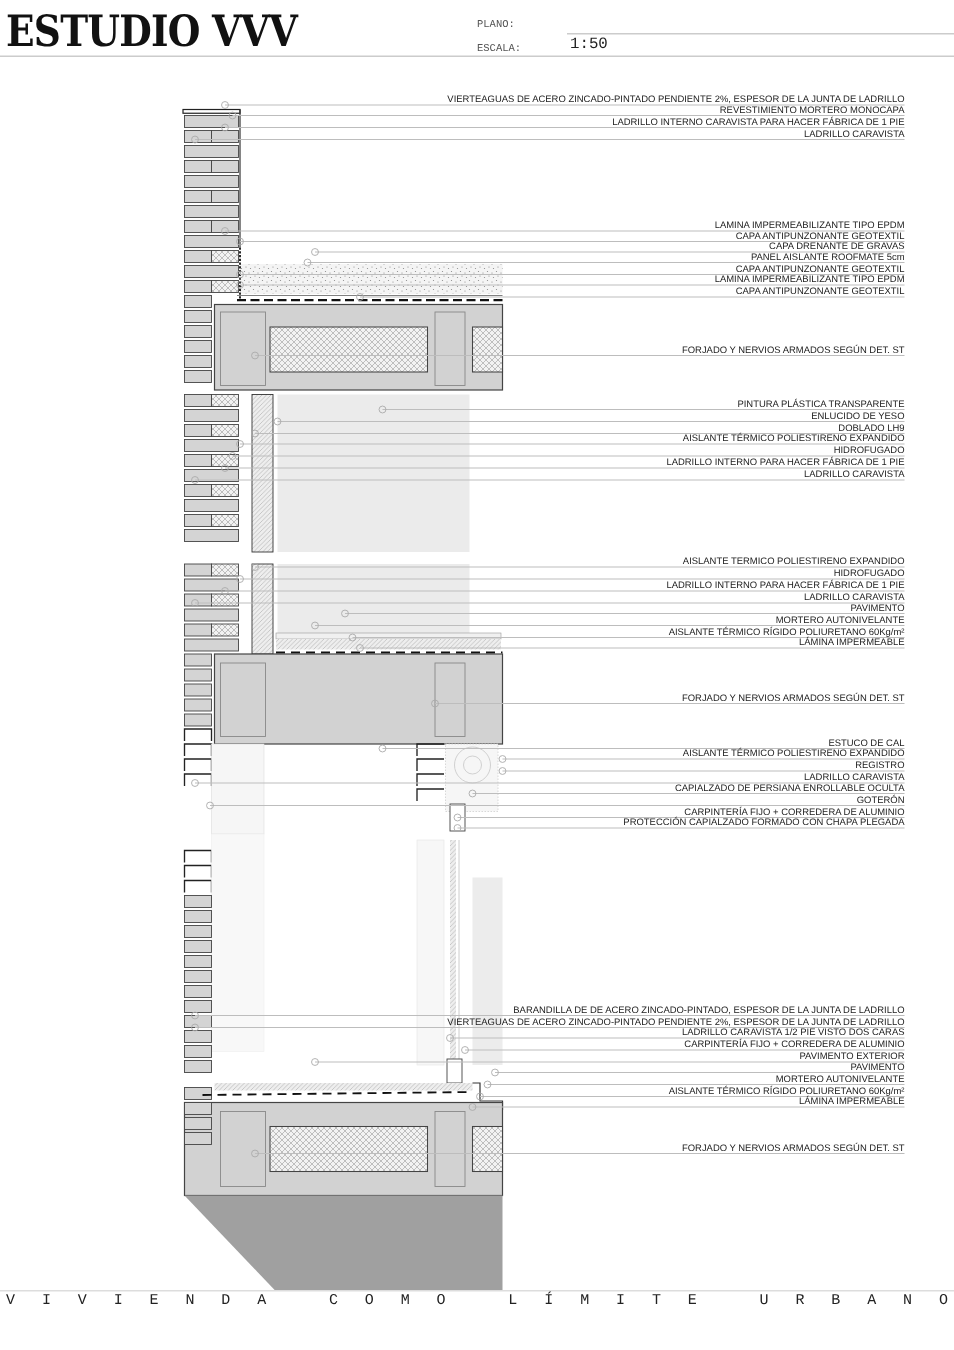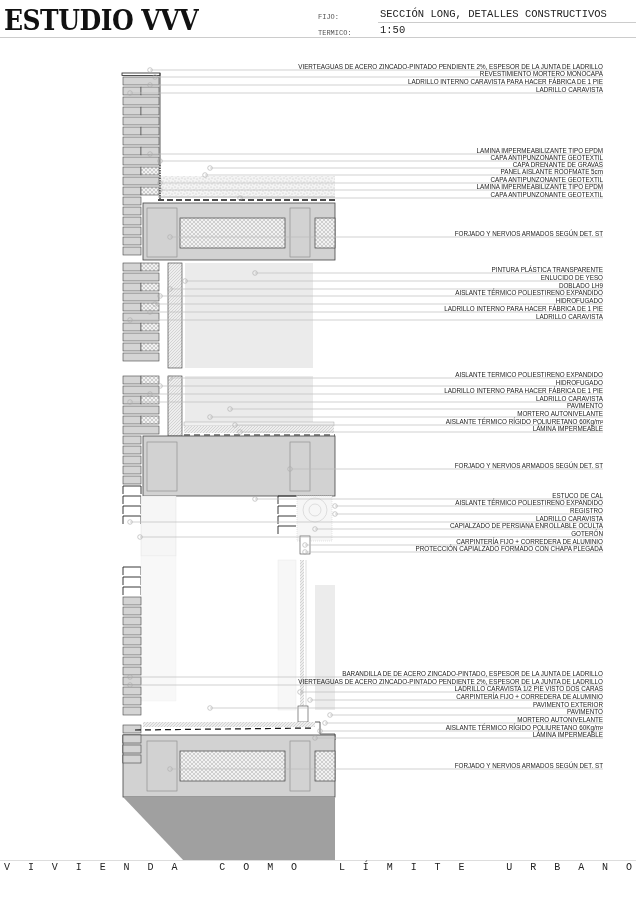--- a/index.html
+++ b/index.html
@@ -13,24 +13,23 @@
   .drawing { position:absolute; left:0; top:40px; width:636px; height:820px; }
   .label { position:absolute; right:33px; font-size:6.3px; color:#222; white-space:nowrap; line-height:7px; text-align:right; }
   .footer { position:absolute; left:0; top:862px; width:636px; font-family:"Liberation Mono", monospace; font-size:10px; color:#222; display:flex; justify-content:space-between; padding:0 4px; box-sizing:border-box; }
   .footer-rule { position:absolute; left:0; top:860px; width:636px; height:1px; background:#ddd; }
 </style>
 </head>
 <body>
 
 <div class="header">
   <div class="studio">ESTUDIO VVV</div>
-  <div class="hdr-lbl" style="left:318px;top:13px;">FIJO:</div>
-  <div class="hdr-val" style="left:380px;top:8px;">SECCIÓN LONG, DETALLES CONSTRUCTIVOS</div>
+  <div class="hdr-lbl" style="left:318px;top:13px;">PLANO:</div>
   <div class="hdr-valrule"></div>
-  <div class="hdr-lbl" style="left:318px;top:29px;">TERMICO:</div>
+  <div class="hdr-lbl" style="left:318px;top:29px;">ESCALA:</div>
   <div class="hdr-val" style="left:380px;top:24px;">1:50</div>
   <div class="hdr-rule"></div>
 </div>
 
 <svg class="drawing" width="636" height="820" viewBox="0 40 636 820" xmlns="http://www.w3.org/2000/svg">
   <defs>
     <pattern id="xhatch" width="4" height="4" patternUnits="userSpaceOnUse">
       <rect width="4" height="4" fill="#f2f2f2"></rect>
       <path d="M0,0 L4,4 M4,0 L0,4" stroke="#9a9a9a" stroke-width="0.4"></path>
     </pattern>

